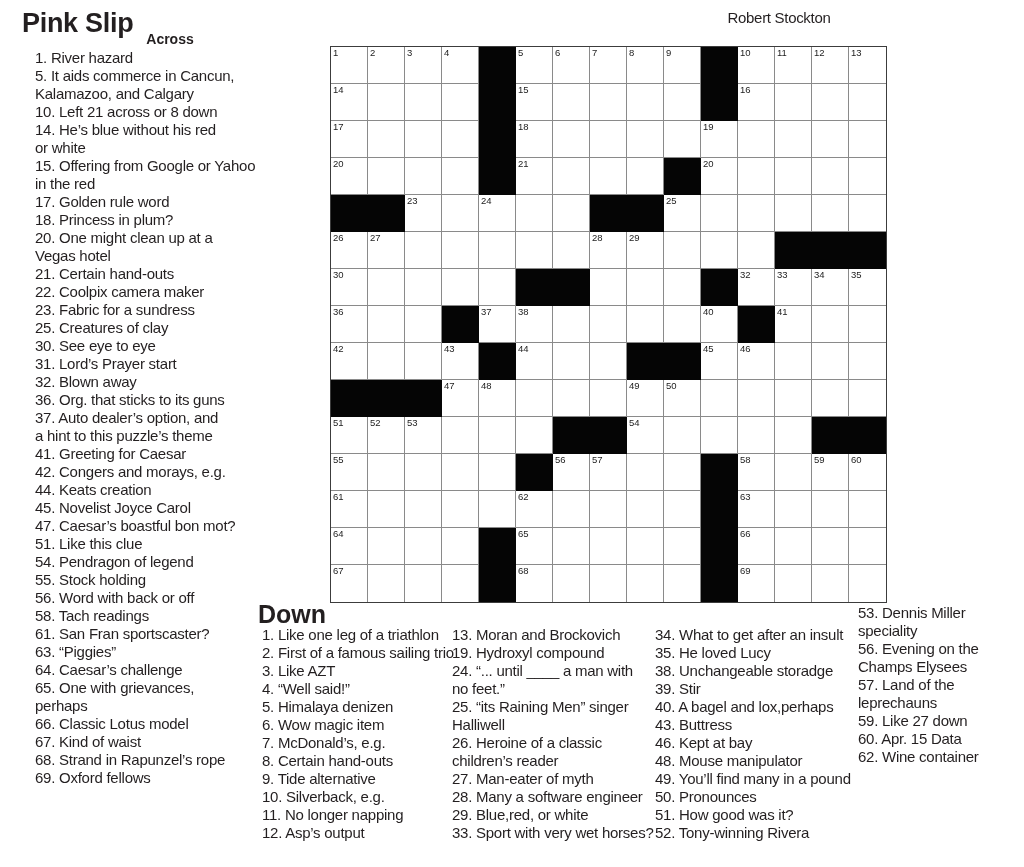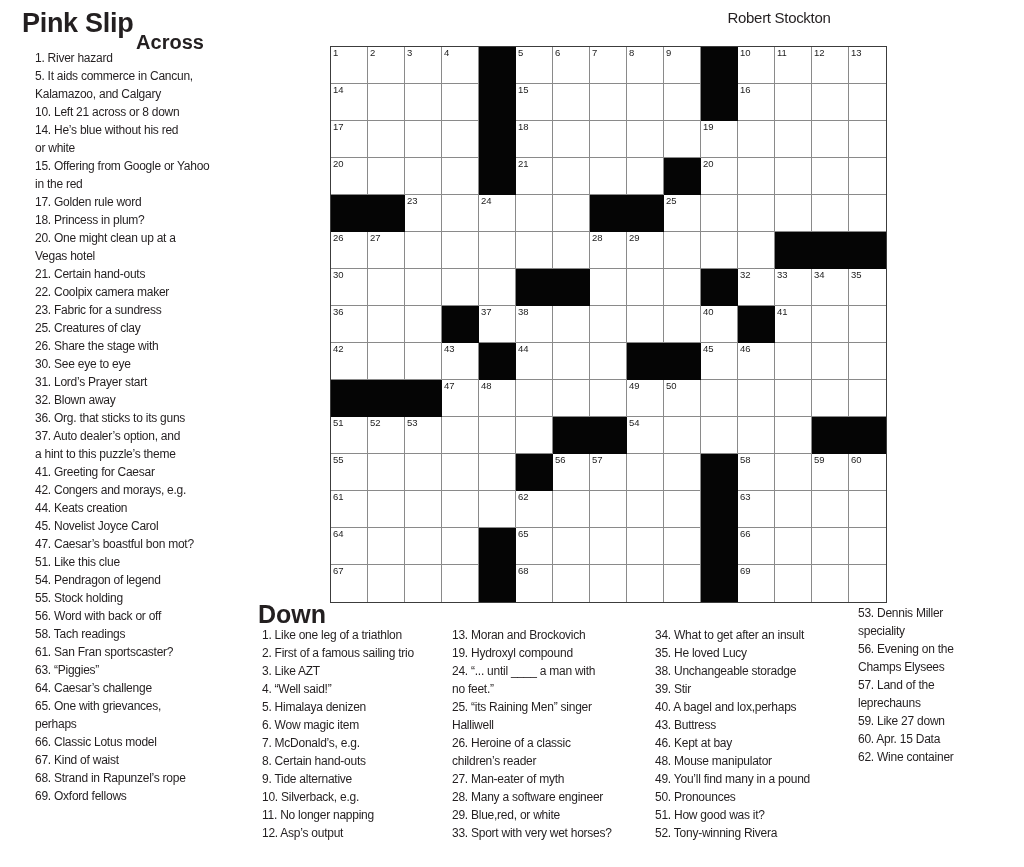--- a/index.html
+++ b/index.html
@@ -20,29 +20,29 @@
   .title{
     position:absolute;left:22px;top:8px;
     font-size:27px;font-weight:bold;letter-spacing:-0.3px;
   }
   .author{
     position:absolute;left:659px;top:9px;width:240px;
     text-align:center;font-size:15px;font-weight:normal;letter-spacing:-0.3px;
   }
   .across-header{
     position:absolute;left:100px;top:31px;width:140px;
-    text-align:center;font-size:20px;font-weight:bold;
+    text-align:center;font-size:14px;font-weight:bold;
   }
   .down-header{
     position:absolute;left:258px;top:600px;
     font-size:25px;font-weight:bold;
   }
   .clue-col{
     position:absolute;
-    font-size:12px;line-height:18px;letter-spacing:-0.25px;
+    font-size:15px;line-height:18px;letter-spacing:-0.25px;
     white-space:nowrap;
   }
   #across-list{left:35px;top:49px;}
   #down-col-1{left:262px;top:626px;}
   #down-col-2{left:452px;top:626px;}
   #down-col-3{left:655px;top:626px;}
   #down-col-4{left:858px;top:604px;}
   .clue-line{height:18px;}
   #grid{
     position:absolute;left:330px;top:46px;
@@ -89,21 +89,20 @@
     <div class="clue-line">15. Offering from Google or Yahoo</div>
     <div class="clue-line">in the red</div>
     <div class="clue-line">17. Golden rule word</div>
     <div class="clue-line">18. Princess in plum?</div>
     <div class="clue-line">20. One might clean up at a</div>
     <div class="clue-line">Vegas hotel</div>
     <div class="clue-line">21. Certain hand-outs</div>
     <div class="clue-line">22. Coolpix camera maker</div>
     <div class="clue-line">23. Fabric for a sundress</div>
     <div class="clue-line">25. Creatures of clay</div>
-    <div class="clue-line">26. Share the stage with</div>
     <div class="clue-line">30. See eye to eye</div>
     <div class="clue-line">31. Lord’s Prayer start</div>
     <div class="clue-line">32. Blown away</div>
     <div class="clue-line">36. Org. that sticks to its guns</div>
     <div class="clue-line">37. Auto dealer’s option, and</div>
     <div class="clue-line">a hint to this puzzle’s theme</div>
     <div class="clue-line">41. Greeting for Caesar</div>
     <div class="clue-line">42. Congers and morays, e.g.</div>
     <div class="clue-line">44. Keats creation</div>
     <div class="clue-line">45. Novelist Joyce Carol</div>

